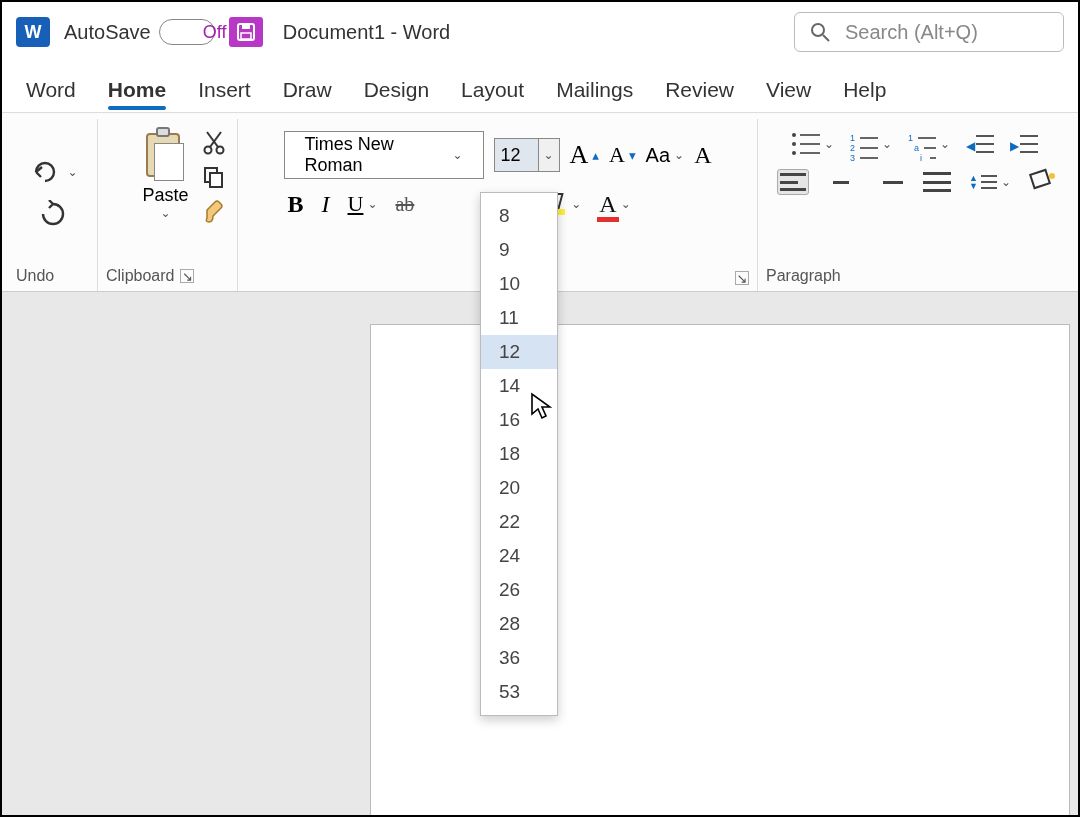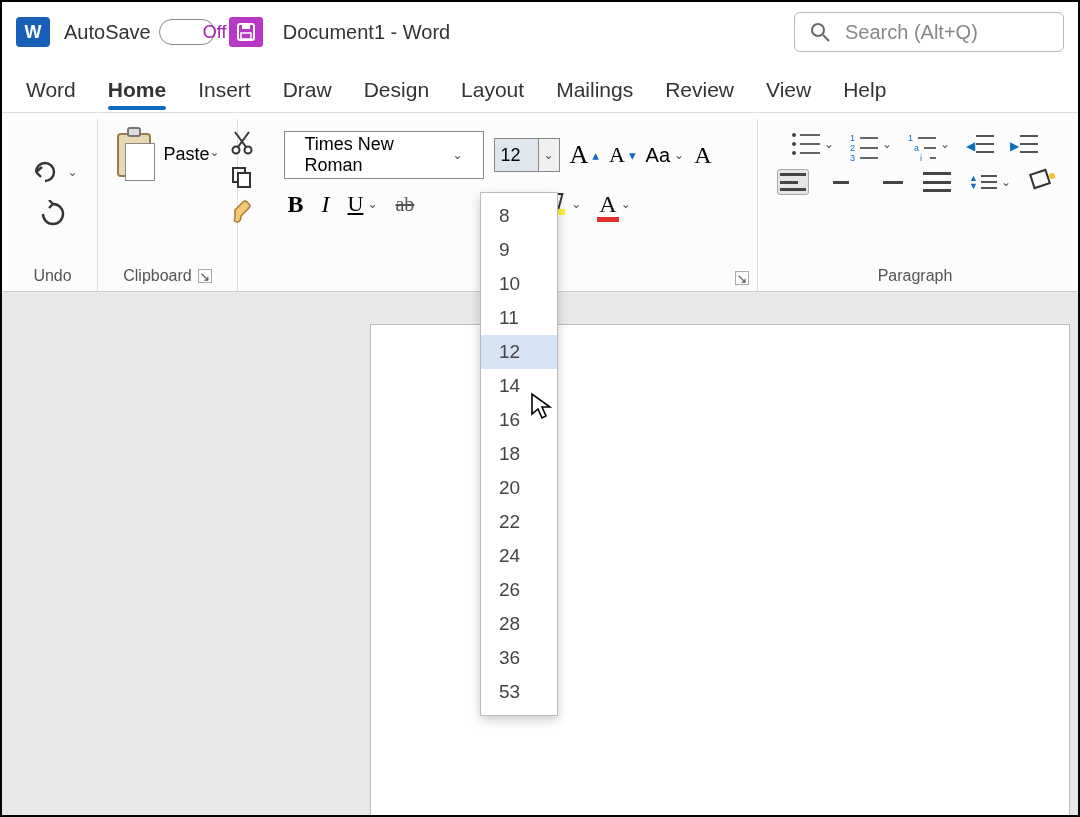--- a/index.html
+++ b/index.html
@@ -22,32 +22,32 @@
   
   .tabs { display: flex; align-items: flex-end; height: 50px; padding: 0 24px; gap: 32px; background: #fff; font-size: 21px; color: #333; }
   .tab { padding: 4px 0 10px 0; cursor: pointer; position: relative; }
   .tab.active { font-weight: 600; text-align: center; }
   .tab.active::after { content: ""; position: absolute; left: 0; right: 0; bottom: 2px; height: 4px; background: #0f6cbd; border-radius: 2px; }
 
   
   .ribbon { background: #fcfcfc; border-top: 1px solid #ddd; border-bottom: 1px solid #ccc; height: 180px; display: flex; padding: 6px 6px 0 6px; }
   .group { display: flex; flex-direction: column; align-items: center; border-right: 1px solid #ddd; padding: 4px 8px 0 8px; }
   .group-body { flex: 1; display: flex; align-items: center; }
-  .group-label { font-size: 16px; color: #555; padding: 4px 0 6px 0; display: flex; align-items: center; gap: 6px; justify-content: center; width: 100%; }
+  .group-label { font-size: 16px; color: #555; padding: 4px 0 6px 0; display: flex; align-items: center; gap: 6px; justify-content: flex-start; width: 100%; }
   .launcher { font-size: 13px; color: #555; border: 1px solid #aaa; width: 14px; height: 14px; display: inline-flex; align-items: center; justify-content: center; }
 
   
   .undo-col { display: flex; flex-direction: column; gap: 6px; align-items: center; }
   .undo-col .row { display: flex; align-items: center; gap: 4px; }
   .icon-btn { width: 36px; height: 36px; display: flex; align-items: center; justify-content: center; color: #333; }
   .mini-caret { font-size: 12px; color: #555; }
 
   
   .clip-body { display: flex; align-items: flex-start; gap: 6px; }
-  .paste-col { display: flex; flex-direction: row; align-items: center; margin-left: 34px; }
+  .paste-col { display: flex; flex-direction: column; align-items: center; margin-left: 34px; }
   .clipboard-glyph { width: 52px; height: 52px; position: relative; margin-top: 6px; }
   .clipboard-glyph .board { position:absolute; left:6px; top:4px; width:34px; height:44px; border:2px solid #9a7b4f; border-radius:4px; background:#e8d9b5; }
   .clipboard-glyph .clip { position:absolute; left:16px; top:-2px; width:14px; height:10px; border:2px solid #777; border-radius:3px; background:#ddd; }
   .clipboard-glyph .sheet { position:absolute; left:14px; top:14px; width:30px; height:38px; background:#fff; border:1.5px solid #888; }
   .paste-label { font-size: 18px; padding-top: 4px; }
   .side-col { display: flex; flex-direction: column; gap: 2px; margin-top: 4px; }
   .side-col .ic { width: 32px; height: 32px; display:flex; align-items:center; justify-content:center; }
 
   
   .font-group .group-body { flex-direction: column; align-items: flex-start; gap: 10px; padding-top: 8px; }

